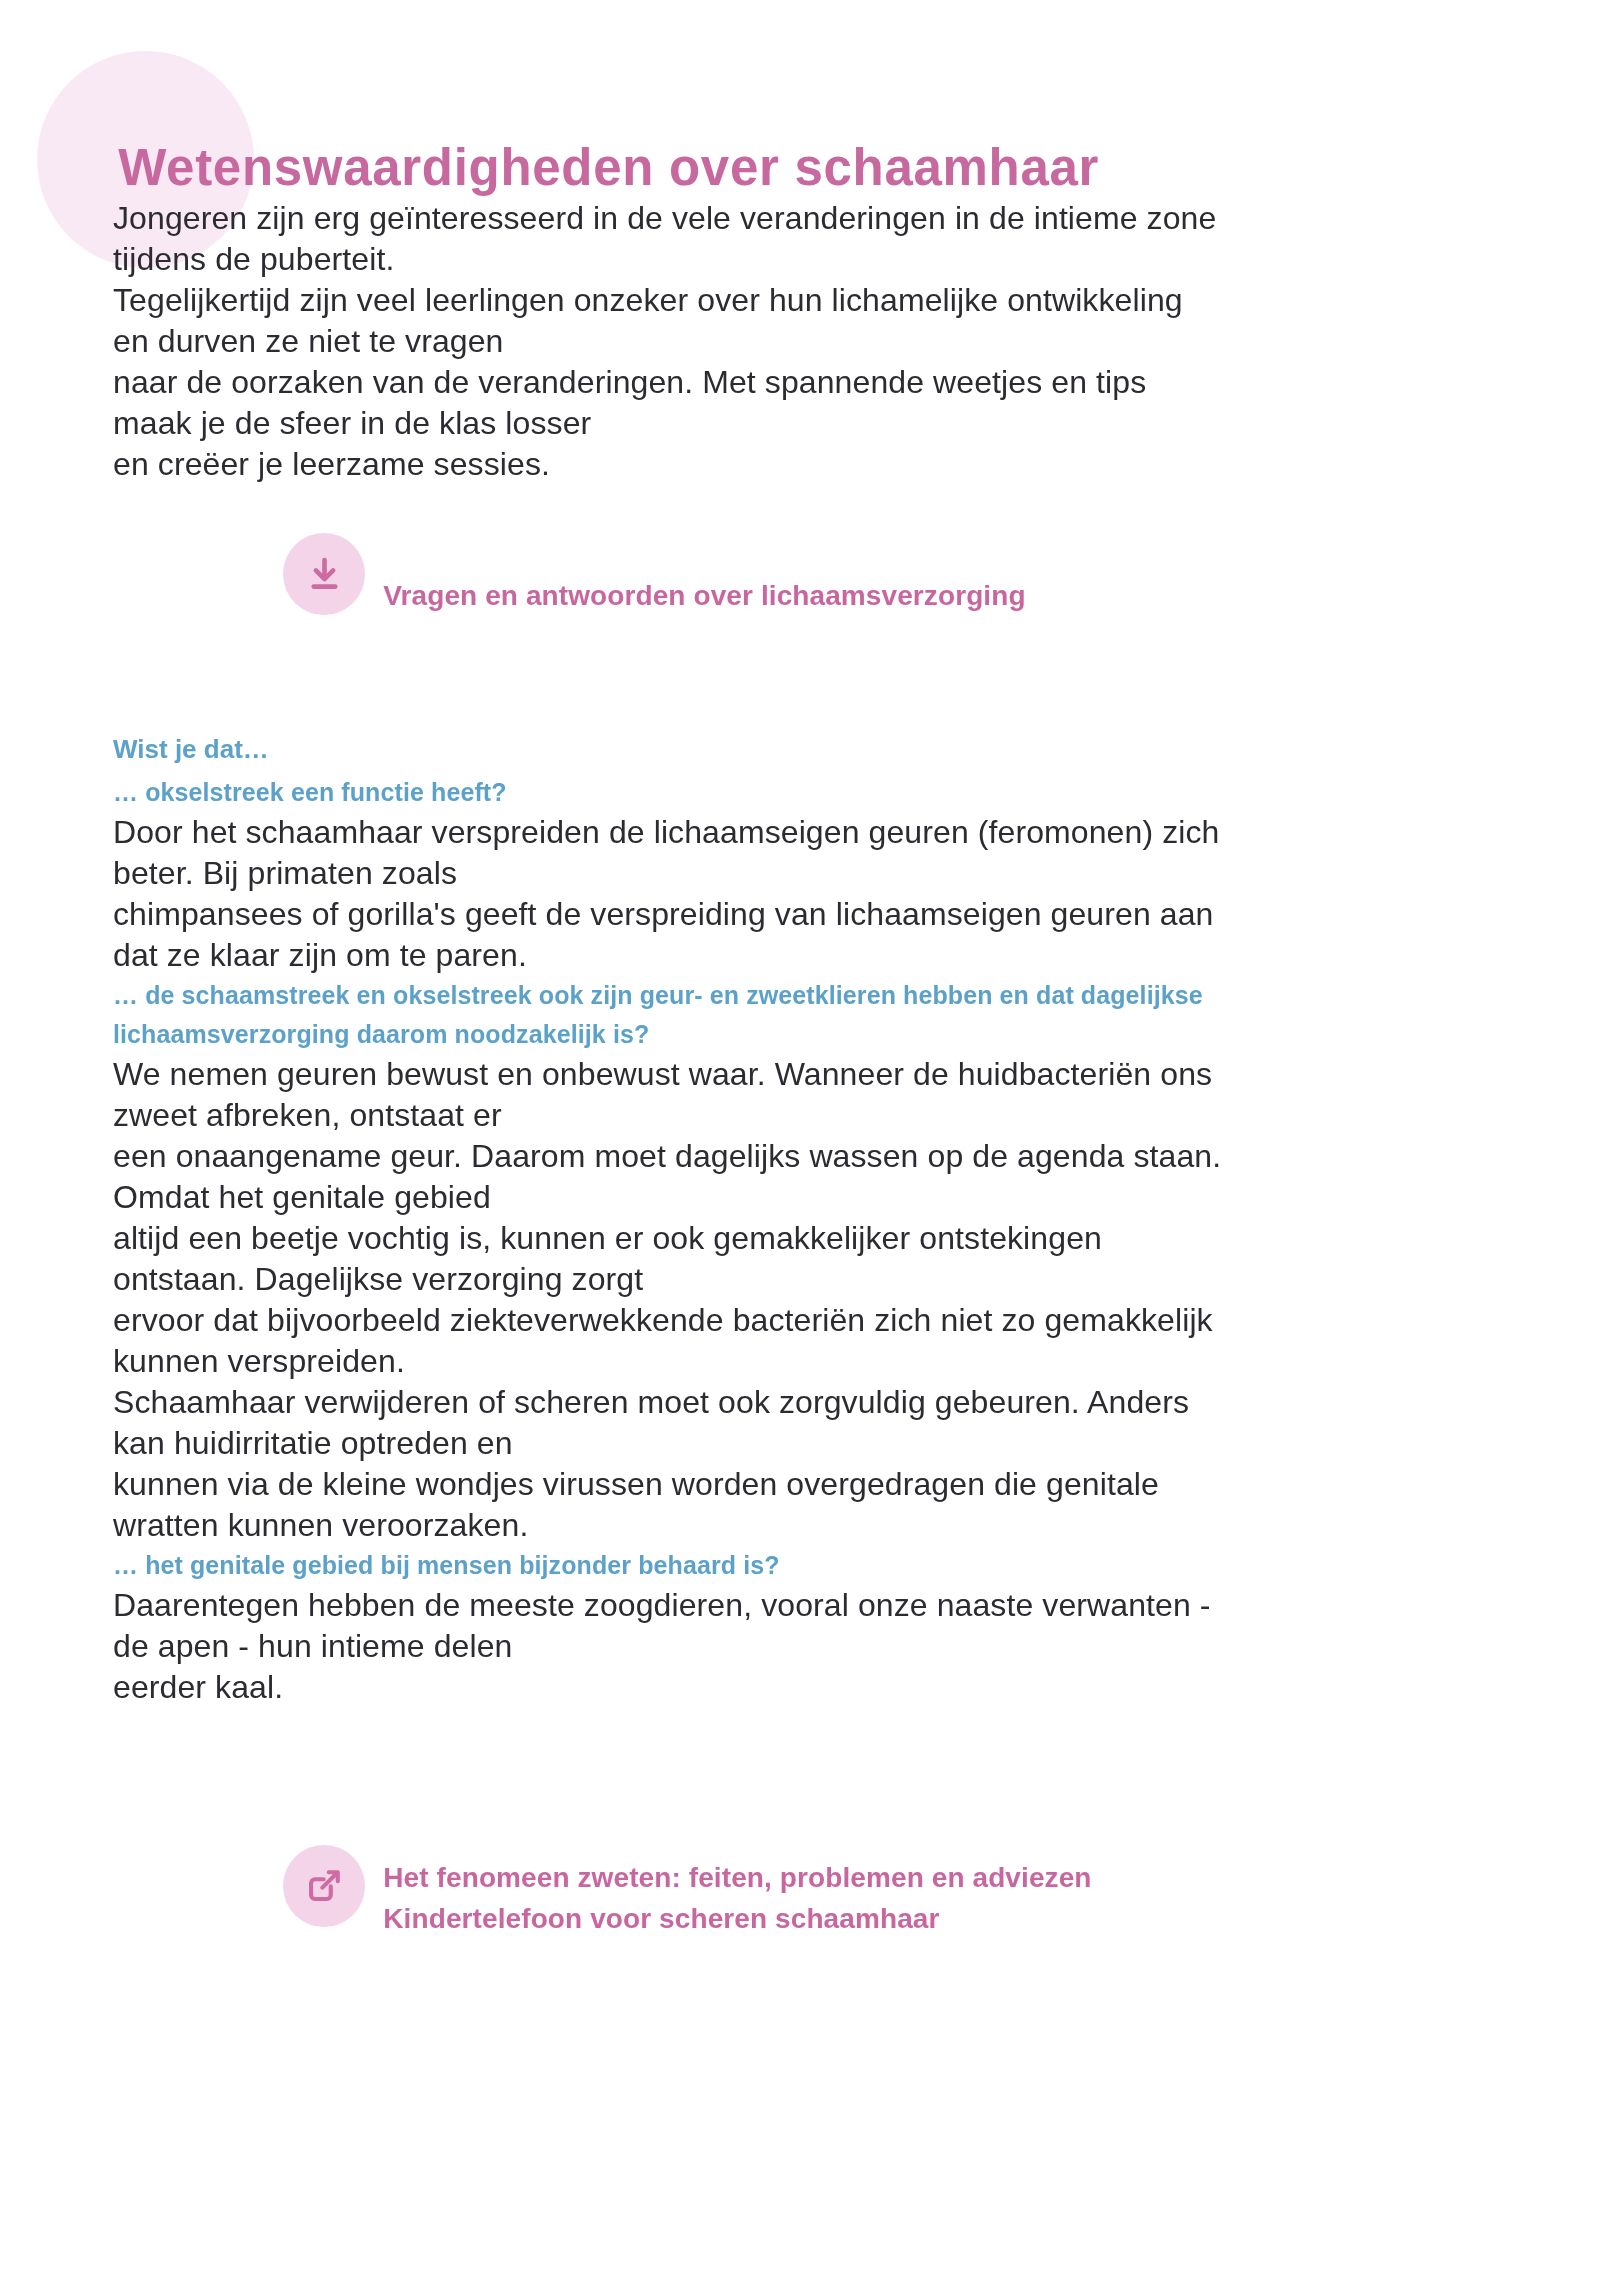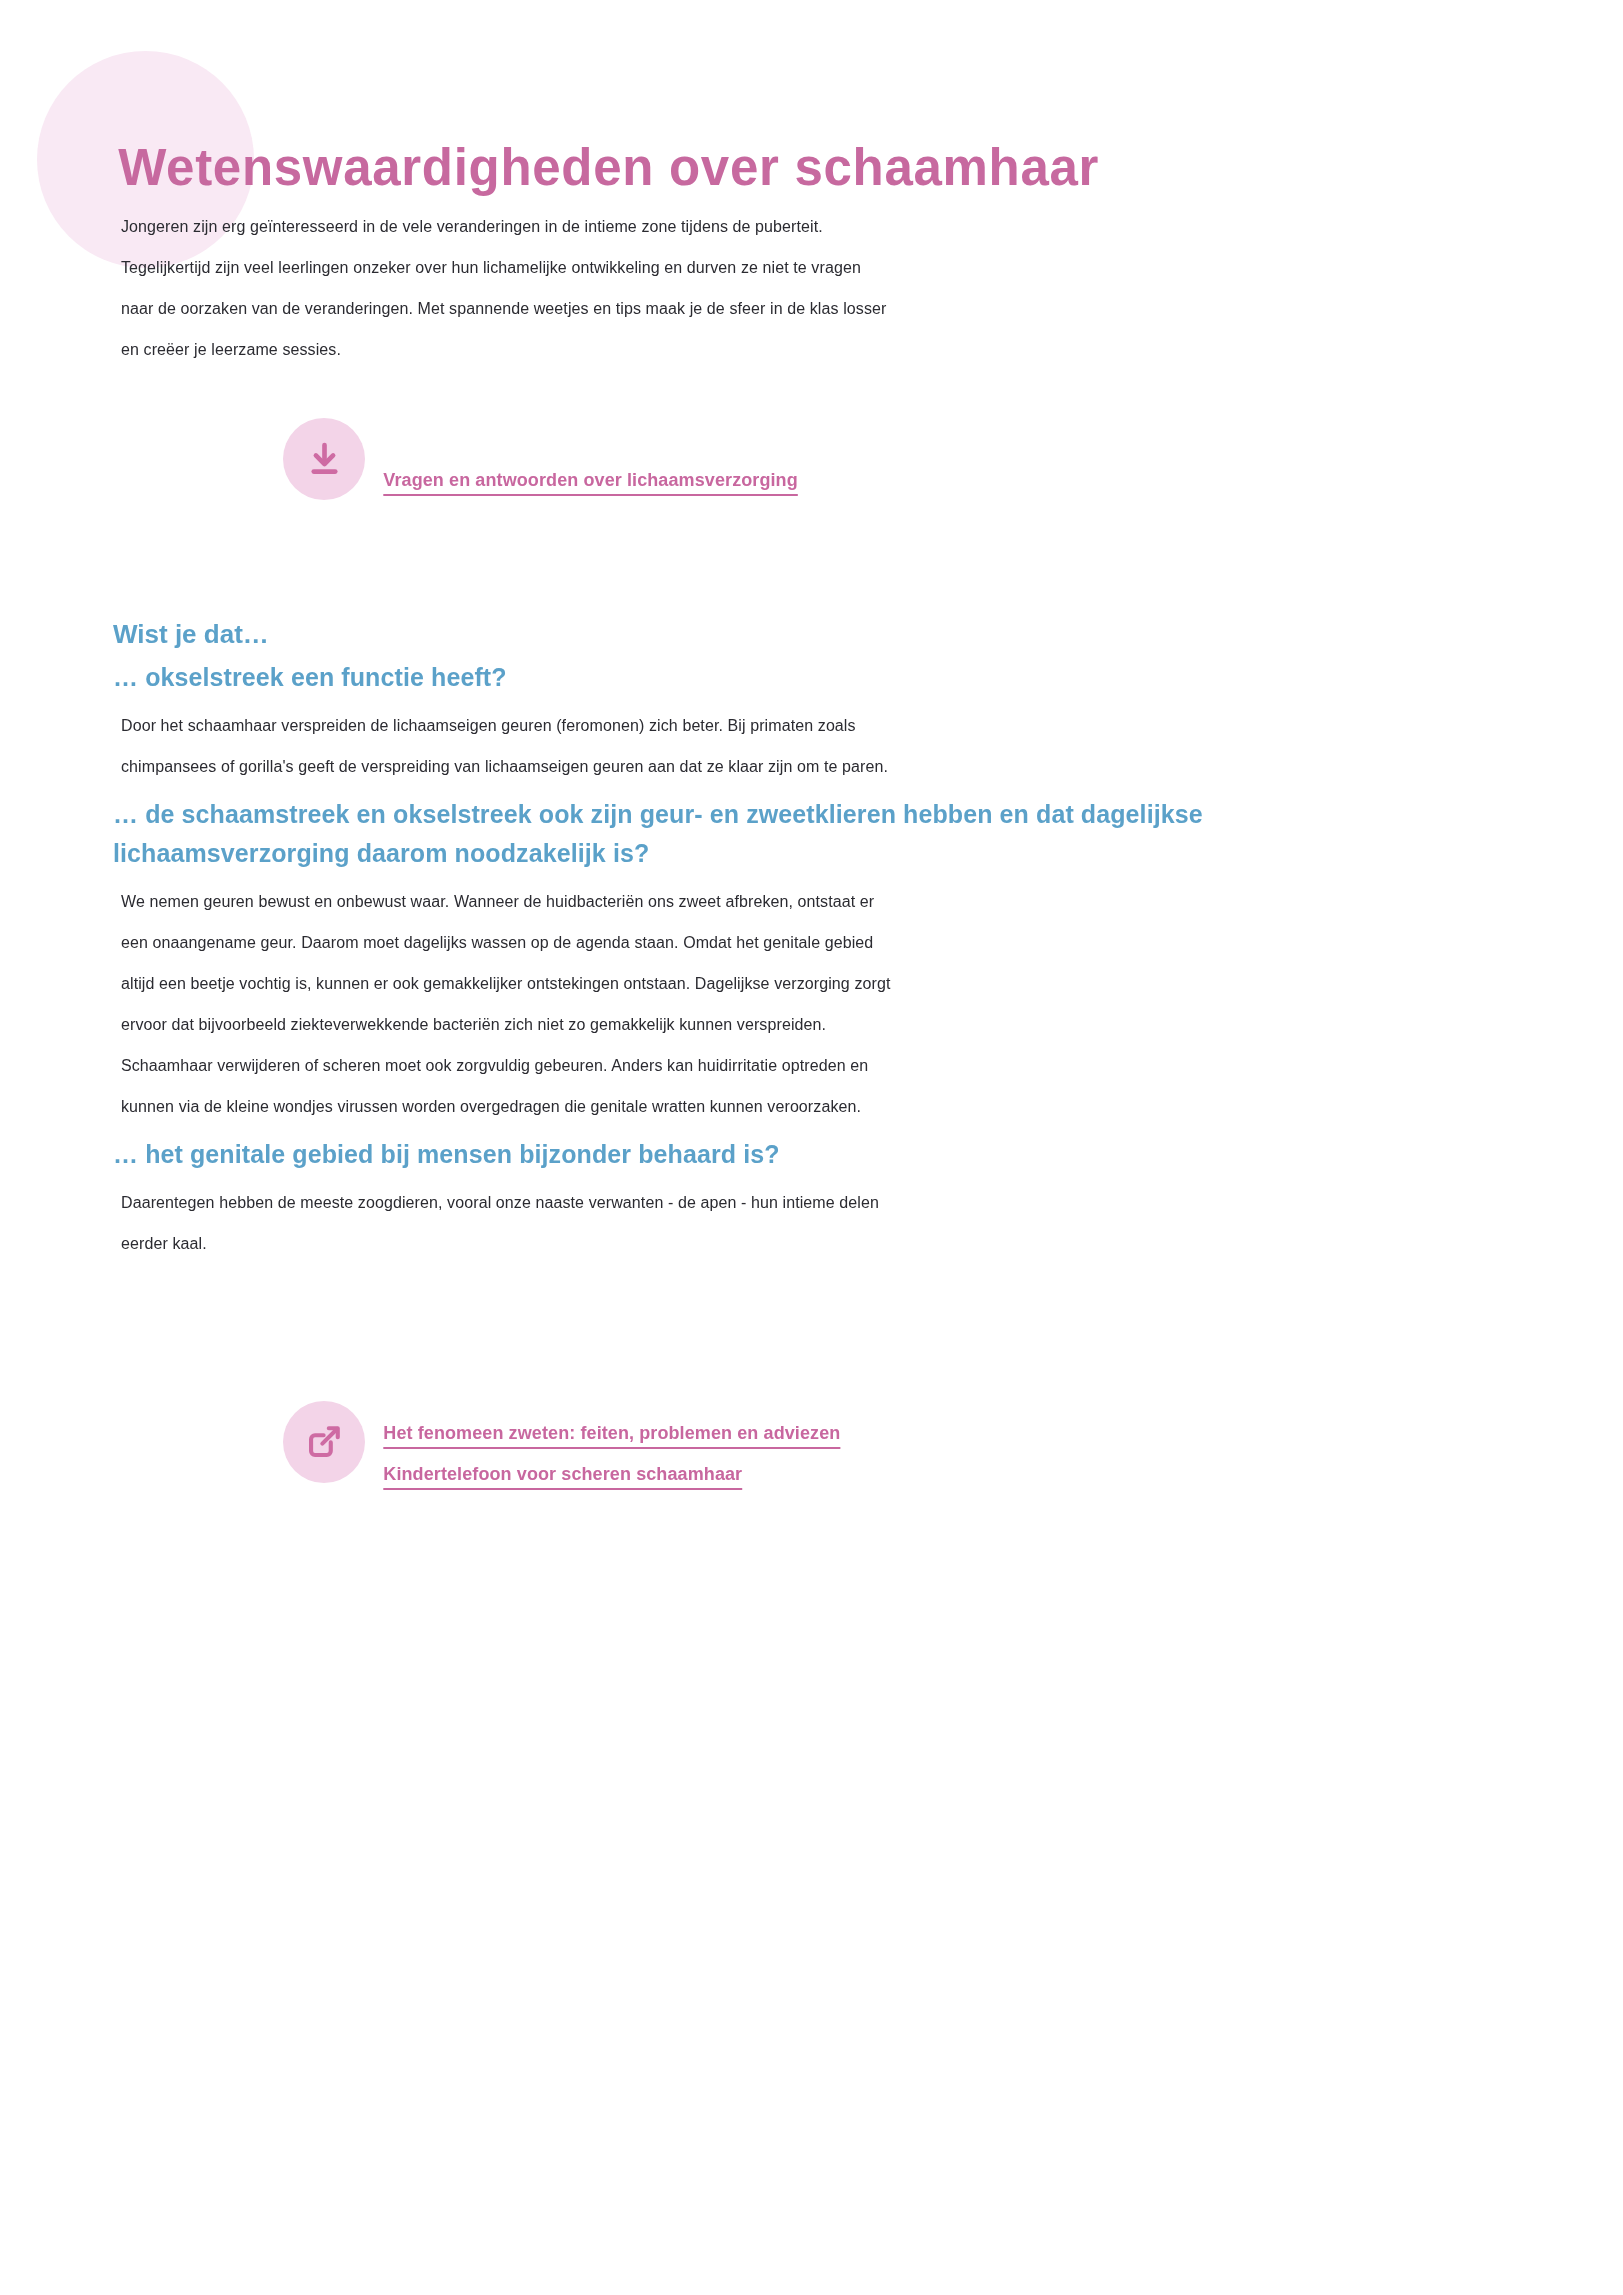--- a/index.html
+++ b/index.html
@@ -20,40 +20,40 @@
 
   .content { position: relative; z-index: 1; padding: 0 137px 0 113px; }
 
   h1.page-title {
     margin: 0 0 0 5.2px; padding-top: 139px;
     font-size: 51px; line-height: 1.15; font-weight: 700;
     letter-spacing: 0.7px; color: #c7699f;
   }
 
   p.body-text {
-    margin: 8px; font-size: 16px; line-height: 41px;
+    margin: 0; font-size: 32px; line-height: 41px;
     font-weight: 400; color: #2b2b31;
     white-space: pre-line; letter-spacing: 0.1px;
   }
   .intro { margin-top: 141px; }
 
   .media-row { display: flex; margin-left: 170px; }
   .media-row .icon-circle {
     flex: 0 0 auto; width: 82px; height: 82px; border-radius: 50%;
     background: #f3d4e8; display: flex; align-items: center; justify-content: center;
   }
   .media-row .icon-circle svg { width: 43px; height: 43px; display: block; }
 
   .download-row { margin-top: 48px; align-items: flex-end; }
   .download-row .link-slot { margin-left: 18.3px; padding-bottom: 3.9px; }
 
   a.doc-link {
     display: inline-block;
-    font-size: 18px; line-height: 31px; font-weight: 700;
-    color: #c8679f; text-decoration: underline;
+    font-size: 28px; line-height: 31px; font-weight: 700;
+    color: #c8679f; 
     text-decoration-thickness: 2px; text-underline-offset: 7.9px;
     letter-spacing: 0.1px; cursor: pointer;
   }
 
   h2.section-header {
     margin: 119px 0 8px 0;
     font-size: 26px; line-height: 31px; font-weight: 700; color: #5ba1c9;
   }
   h3.sub-heading {
     margin: 0; font-size: 25px; line-height: 39px; font-weight: 700;

